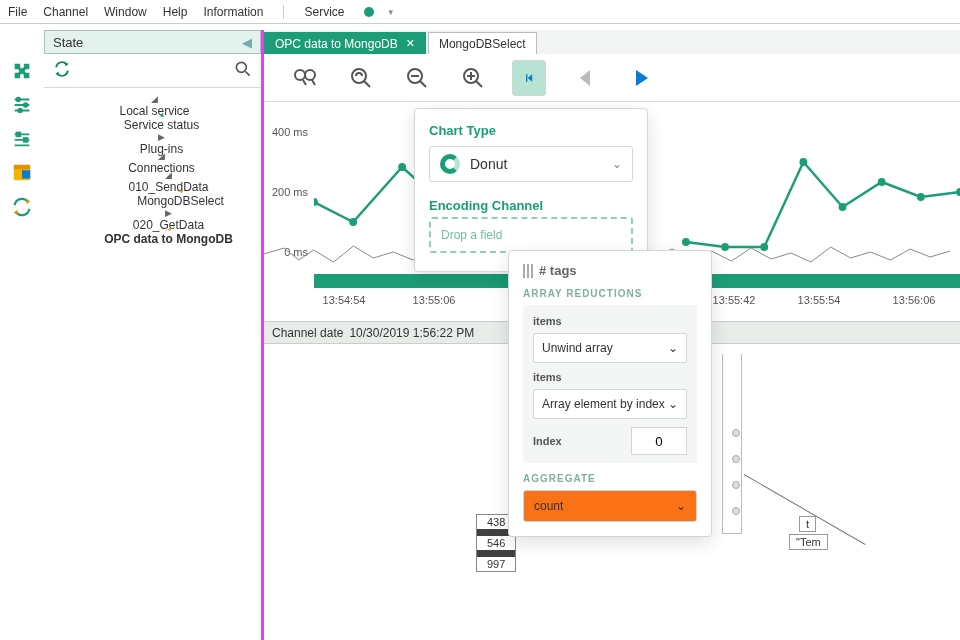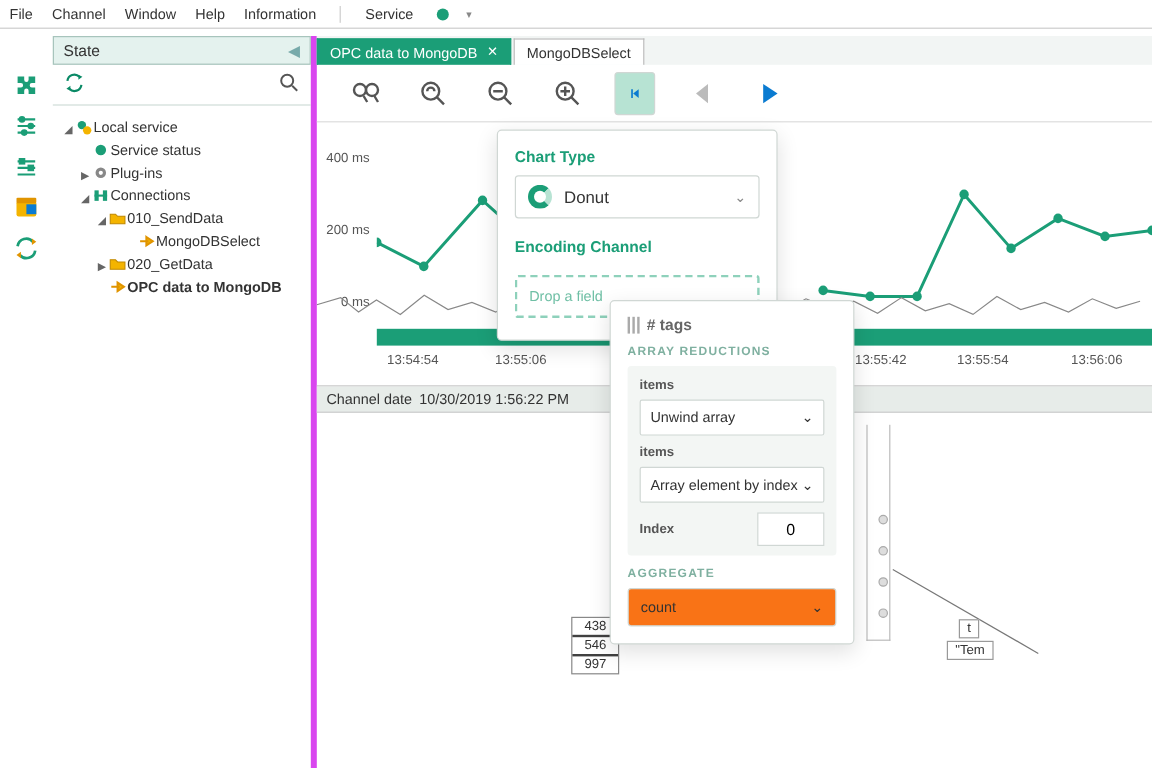--- a/index.html
+++ b/index.html
@@ -10,26 +10,26 @@
 .menubar .item { cursor: pointer; }
 .menubar .sep { width: 1px; height: 14px; background: #ccc; margin: 0 4px; }
 .status-dot { width: 10px; height: 10px; border-radius: 50%; background: #1b9e77; display: inline-block; margin-left: 4px; }
 
 
 .rail { position: absolute; left: 0; top: 54px; width: 44px; display: flex; flex-direction: column; gap: 8px; padding: 4px 6px; }
 .rail .ric { width: 32px; height: 26px; display: flex; align-items: center; justify-content: center; }
 .rail svg { width: 26px; height: 22px; }
 
 
-.panel { position: absolute; left: 44px; top: 30px; width: 220px; bottom: 0; border-right: 5px solid #d946ef; }
+.panel { position: absolute; left: 44px; top: 30px; width: 220px; bottom: 0; border-right: 3px solid #d946ef; }
 .panel .hdr { height: 24px; background: #e4f2ee; border: 1px solid #a7c4bc; display: flex; align-items: center; justify-content: space-between; padding: 0 8px; font-size: 13px; }
 .panel .tool { height: 34px; display: flex; align-items: center; justify-content: space-between; padding: 0 8px; border-bottom: 1px solid #cfdcd8; }
 .panel .tool svg { width: 20px; height: 20px; }
 .tree { padding: 6px 4px 6px 8px; }
-.tree .row { display: flex; align-items: flex-end; gap: 0; height: 19px; white-space: nowrap; }
+.tree .row { display: flex; align-items: center; gap: 0; height: 19px; white-space: nowrap; flex-direction: column; }
 .tree .exp { width: 10px; text-align: center; color: #666; font-size: 9px; cursor: pointer; }
 .tree .exp.collapsed::before { content: "▶"; }
 .tree .exp.expanded::before { content: "◢"; }
 .tree .icn { width: 16px; height: 14px; }
 .tree .lbl { cursor: pointer; }
 .tree .bold { font-weight: bold; }
 .tree .ind1 { padding-left: 14px; }
 .tree .ind2 { padding-left: 28px; }
 .tree .ind3 { padding-left: 42px; }
 .tree .ind4 { padding-left: 52px; }
@@ -63,35 +63,35 @@
 .spark svg { width: 100%; height: 100%; }
 
 
 .statusline { height: 22px; background: #e7ece9; border-bottom: 1px solid #ccc; display: flex; align-items: center; padding: 0 8px; font-size: 12px; color: #333; }
 .statusline span:first-child { margin-right: 6px; }
 
 
 .lower { position: relative; height: 240px; }
 .node-label { position: absolute; font-size: 11px; border: 1px solid #999; background: #fff; padding: 1px 6px; }
 .mini-list { position: absolute; left: 212px; top: 170px; border: 1px solid #888; background: #fff; }
-.mini-list div { padding: 1px 10px; border-bottom: 2px solid #404040; text-align: center; font-size: 11px; }
+.mini-list div { padding: 1px 10px; border-bottom: 7px solid #404040; text-align: center; font-size: 11px; }
 .mini-list div:last-child { border-bottom: none; text-align: right; }
 .dot-col { position: absolute; left: 468px; top: 85px; display: flex; flex-direction: column; gap: 18px; }
 .dot-col .dot { width: 8px; height: 8px; border-radius: 50%; background: #ddd; border: 1px solid #aaa; }
 .diag-line { position: absolute; width: 180px; height: 1px; background: #777; }
 
 
 .pop { position: absolute; background: #fff; border: 1px solid #d0d7d4; box-shadow: 0 6px 18px rgba(0,0,0,.12); border-radius: 4px; }
 .pop1 { left: 414px; top: 108px; width: 234px; padding: 14px 14px 18px; }
 .pop1 .ttl { color: #1b9e77; font-weight: 600; font-size: 13px; margin-bottom: 8px; }
 .sel { height: 36px; border: 1px solid #d0d7d4; border-radius: 3px; display: flex; align-items: center; padding: 0 10px; justify-content: space-between; cursor: pointer; }
 .sel .lft { display: flex; align-items: center; gap: 10px; }
 .sel .donut { width: 20px; height: 20px; border: 5px solid #1b9e77; border-right-color: #b7e3d3; border-radius: 50%; }
 .sel .chev { color: #888; font-size: 12px; }
-.pop1 .ttl2 { color: #1b9e77; font-weight: 600; font-size: 13px; margin: 16px 0 16px; }
+.pop1 .ttl2 { color: #1b9e77; font-weight: 600; font-size: 13px; margin: 16px 0 4px; }
 .drop { height: 36px; border: 2px dashed #8ed1bb; border-radius: 3px; color: #6fbfa5; display: flex; align-items: center; padding: 0 10px; font-size: 12px; }
 
 .pop2 { left: 508px; top: 250px; width: 204px; padding: 12px 14px 14px; }
 .pop2 .hdr2 { display: flex; align-items: center; gap: 6px; color: #666; font-weight: 600; font-size: 13px; margin-bottom: 10px; }
 .pop2 .hdr2 .drag { display: inline-flex; gap: 2px; }
 .pop2 .hdr2 .drag span { width: 2px; height: 14px; background: #aaa; }
 .pop2 .sect { color: #8fa; font-size: 10px; letter-spacing: 1px; color: #7fb0a0; margin: 6px 0; font-weight: 600; }
 .pop2 .grp { background: #f3f6f4; border-radius: 3px; padding: 8px 10px; margin-bottom: 10px; }
 .pop2 .fld { font-size: 11px; font-weight: 600; color: #555; margin: 2px 0 6px; }
 .pop2 .dd { height: 30px; border: 1px solid #d0d7d4; background: #fff; display: flex; align-items: center; justify-content: space-between; padding: 0 8px; font-size: 12px; border-radius: 2px; cursor: pointer; margin-bottom: 8px; }

